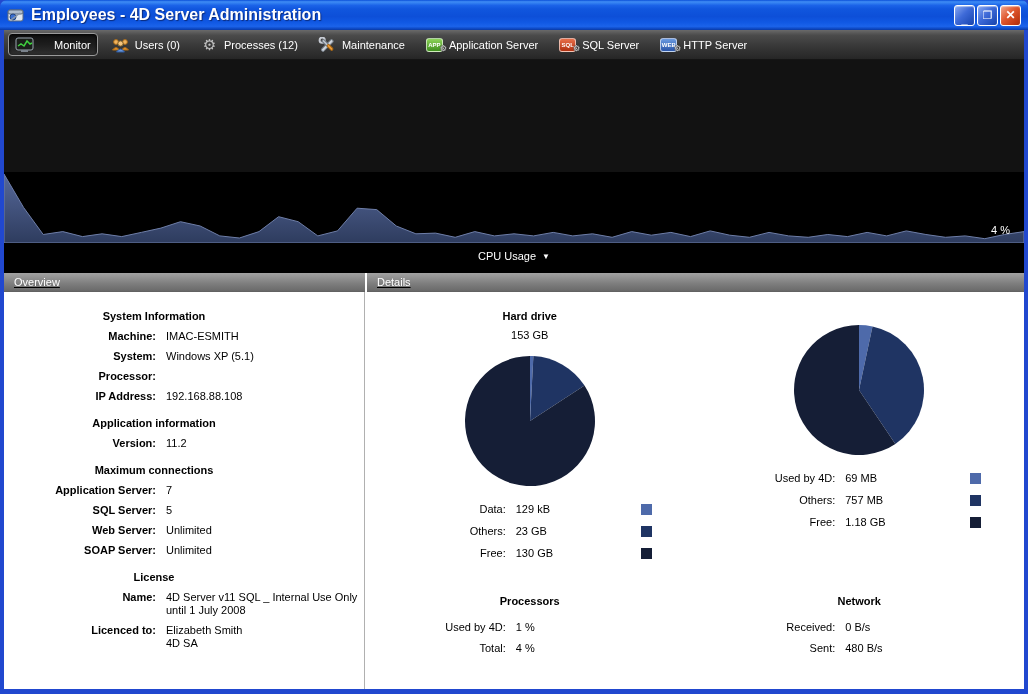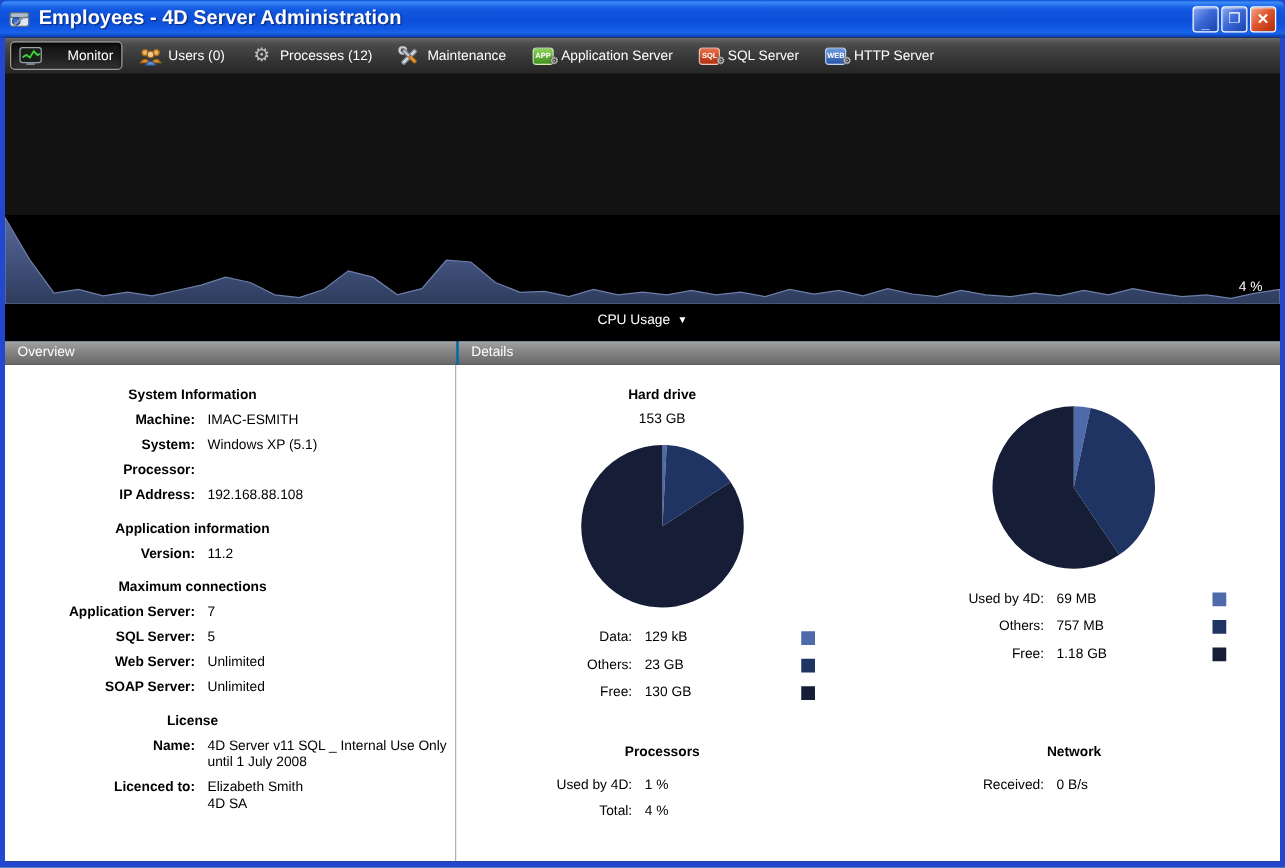--- a/index.html
+++ b/index.html
@@ -67,21 +67,21 @@
   .graph-black { position:absolute; top:112px; left:0; right:0; bottom:0; background:#000; }
   .graph-black svg { display:block; width:100%; height:71px; }
   .cpu-value { position:absolute; top:164px; right:14px; color:#fff; font-size:11px; }
   .graph-selector {
     position:absolute; top:190px; left:0; right:0; text-align:center;
     color:#fff; font-size:11px; cursor:default;
   }
   .graph-selector .caret { font-size:8px; margin-left:6px; vertical-align:1px; }
 
   
-  .panel-headers { position:absolute; top:243px; left:0; right:0; height:19px; background:#0369a1; display:flex; }
+  .panel-headers { position:absolute; top:243px; left:0; right:0; height:19px; background:#ffffff; display:flex;text-decoration:underline; }
   .phead {
     background:linear-gradient(180deg,#a2a2a2 0%,#7e7e7e 55%,#6c6c6c 90%,#5f5f5f 100%);
     color:#fff; font-size:11px; line-height:19px; padding-left:10px;
   }
   .phead.ov { width:361px; margin-right:2px; }
   .phead.dt { flex:1; }
 
   
   .content { position:absolute; top:262px; left:0; right:0; bottom:0; background:#fff; display:flex; font-size:11px; color:#000; }
   .overview-col { width:361px; border-right:1px solid #b0b0b0; padding-top:18px; }
@@ -353,19 +353,23 @@
           </div>
         </div>
 
         <div class="stat-block">
           <div class="ctitle">Network</div>
           <div class="stat-rows">
             <div class="lrow">
                 <span class="llabel">Received:</span>
                 <span class="lvalue">0 B/s</span>
               </div>
+            <div class="lrow">
+                <span class="llabel">Sent:</span>
+                <span class="lvalue">480 B/s</span>
+              </div>
           </div>
         </div>
 
       </div>
     </div>
   </div>
 </div>
 
 </body></html>

